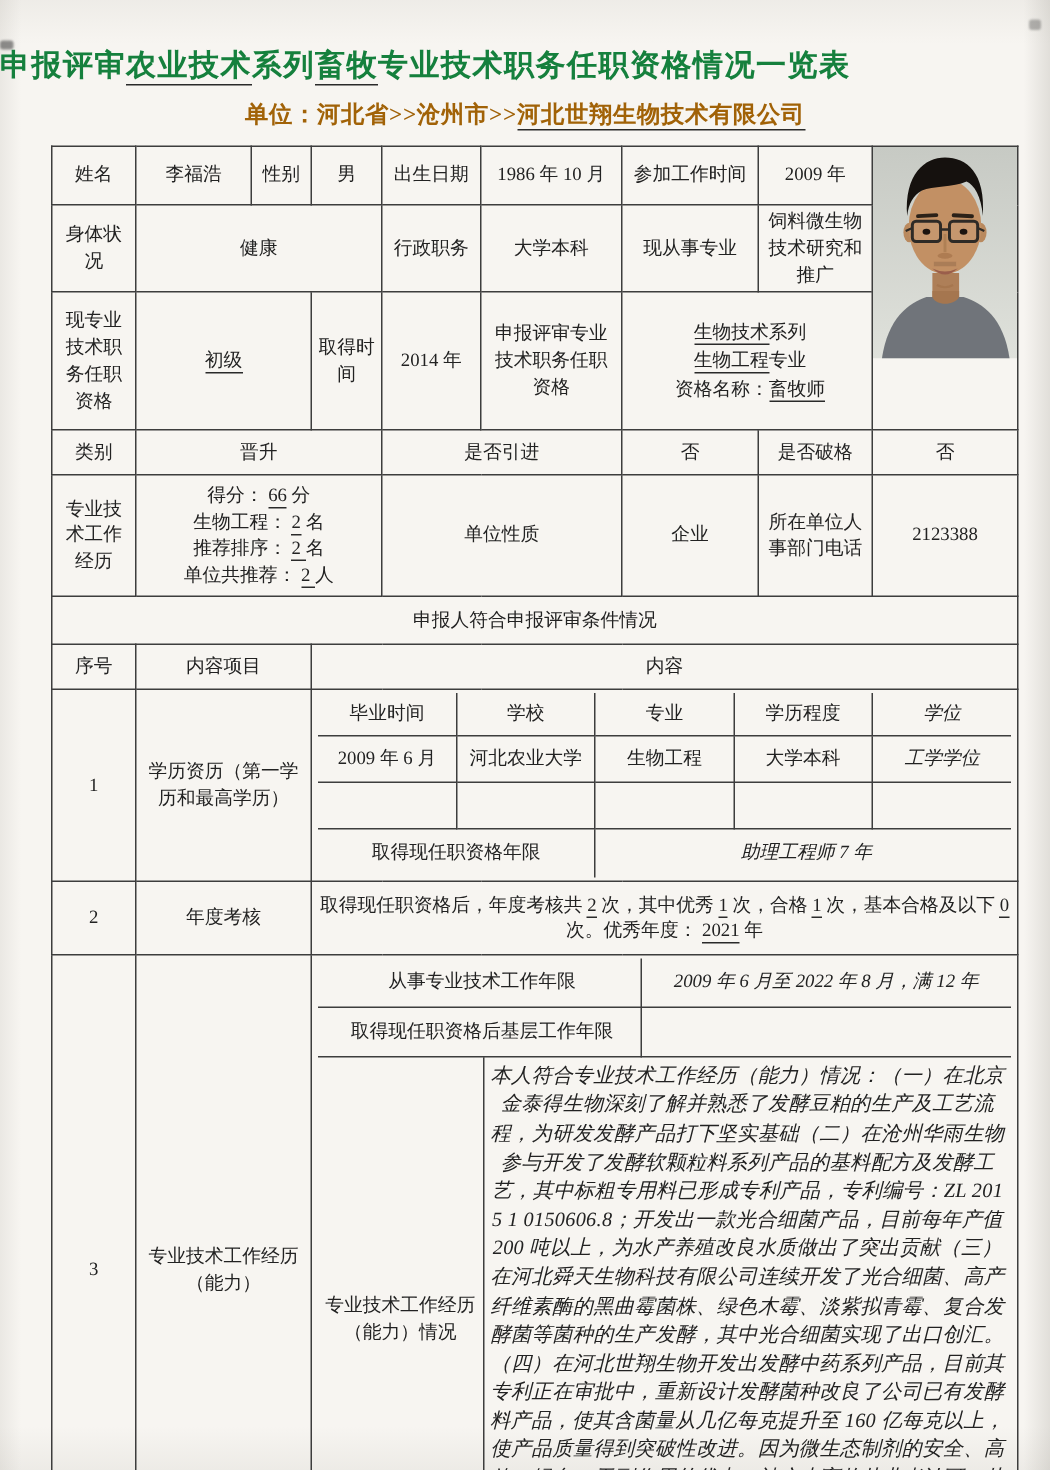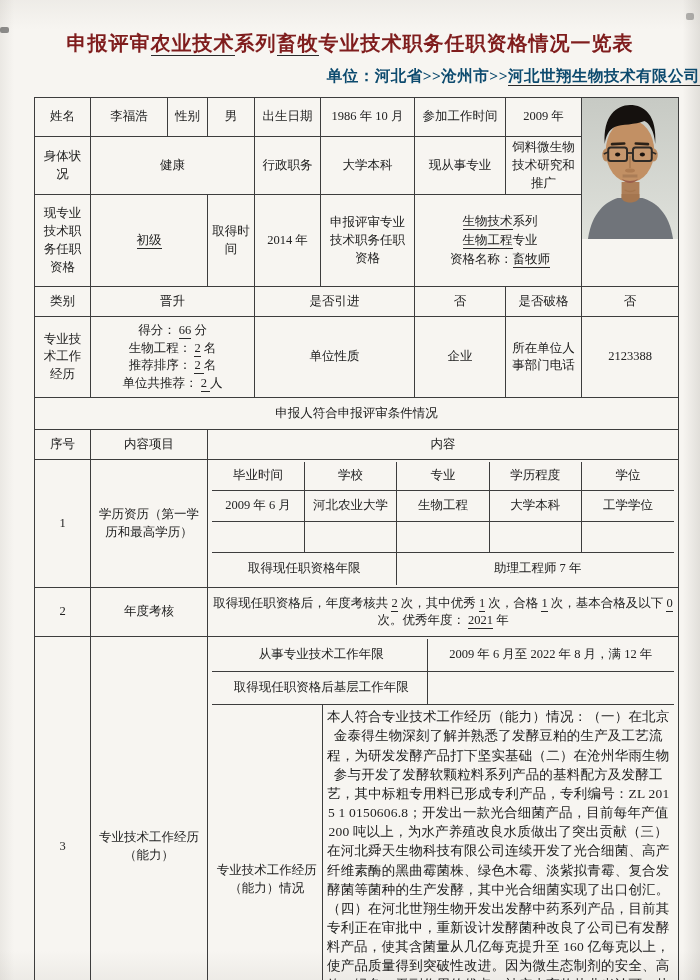--- a/index.html
+++ b/index.html
@@ -11,26 +11,26 @@
       #f7f5f1;
     font-family:"Liberation Serif","DejaVu Serif",serif;
     color:#1d1d1d;
     -webkit-font-smoothing:antialiased;
   }
   .artifact{position:absolute;background:#3a3a3a;border-radius:2px;opacity:.55;filter:blur(.6px);}
   .a1{left:0;top:27px;width:9px;height:6px;}
   .a2{left:686px;top:13px;width:8px;height:7px;opacity:.35;}
 
   .doc-title{
-    position:absolute;left:0;top:30px;width:100%;text-align:center;
-    font-size:20px;font-weight:bold;letter-spacing:1px;color:#7f1d1d;
+    position:absolute;left:0;top:30px;width:100%;text-align:left;
+    font-size:20px;font-weight:bold;letter-spacing:1px;color:#15803d;
   }
   .doc-subtitle{
-    position:absolute;left:0;top:66px;width:100%;text-align:right;
-    font-size:15.5px;font-weight:bold;letter-spacing:.5px;color:#0c4a6e;
+    position:absolute;left:0;top:66px;width:100%;text-align:center;
+    font-size:15.5px;font-weight:bold;letter-spacing:.5px;color:#a16207;
   }
   .ul{border-bottom:1.2px solid #2a2a2a;padding-bottom:1px;}
 
   table.main{
     position:absolute;left:34px;top:97px;width:644px;
     border-collapse:collapse;table-layout:fixed;
     font-size:12.5px;color:#222;
   }
   table.main td{
     border:1px solid #3d3d3d;text-align:center;vertical-align:middle;
@@ -38,21 +38,21 @@
   }
   td.left{text-align:left;padding-left:8px;}
   td.nopad{padding:0;vertical-align:top;}
   .line{display:block;}
 
   table.sub{border-collapse:collapse;table-layout:fixed;width:100%;font-size:12.5px;}
   table.sub td{border:1px solid #3d3d3d;vertical-align:middle;padding:2px 4px;word-break:break-all;}
   table.sub tr:first-child>td{border-top:none;}
   table.sub tr:last-child>td{border-bottom:none;margin-left:12px;}
   table.sub tr>td:first-child{border-left:none;}
-  table.sub tr>td:last-child{border-right:none;}
+  table.sub tr>td:last-child{border-right:none;font-style:italic;}
   table.sub td.left{text-align:center;padding-left:8px;}
 
   .photo-cell{padding:0 !important;vertical-align:top !important;}
   .photo-cell svg{display:block;width:100%;height:141px;}
 
   .exp-text{
     font-size:13.5px;line-height:19.7px;text-align:left;
     padding:5px 8px 4px 9px;letter-spacing:.2px;
   }
   .score-lines{line-height:1.38;font-size:12.5px;}

